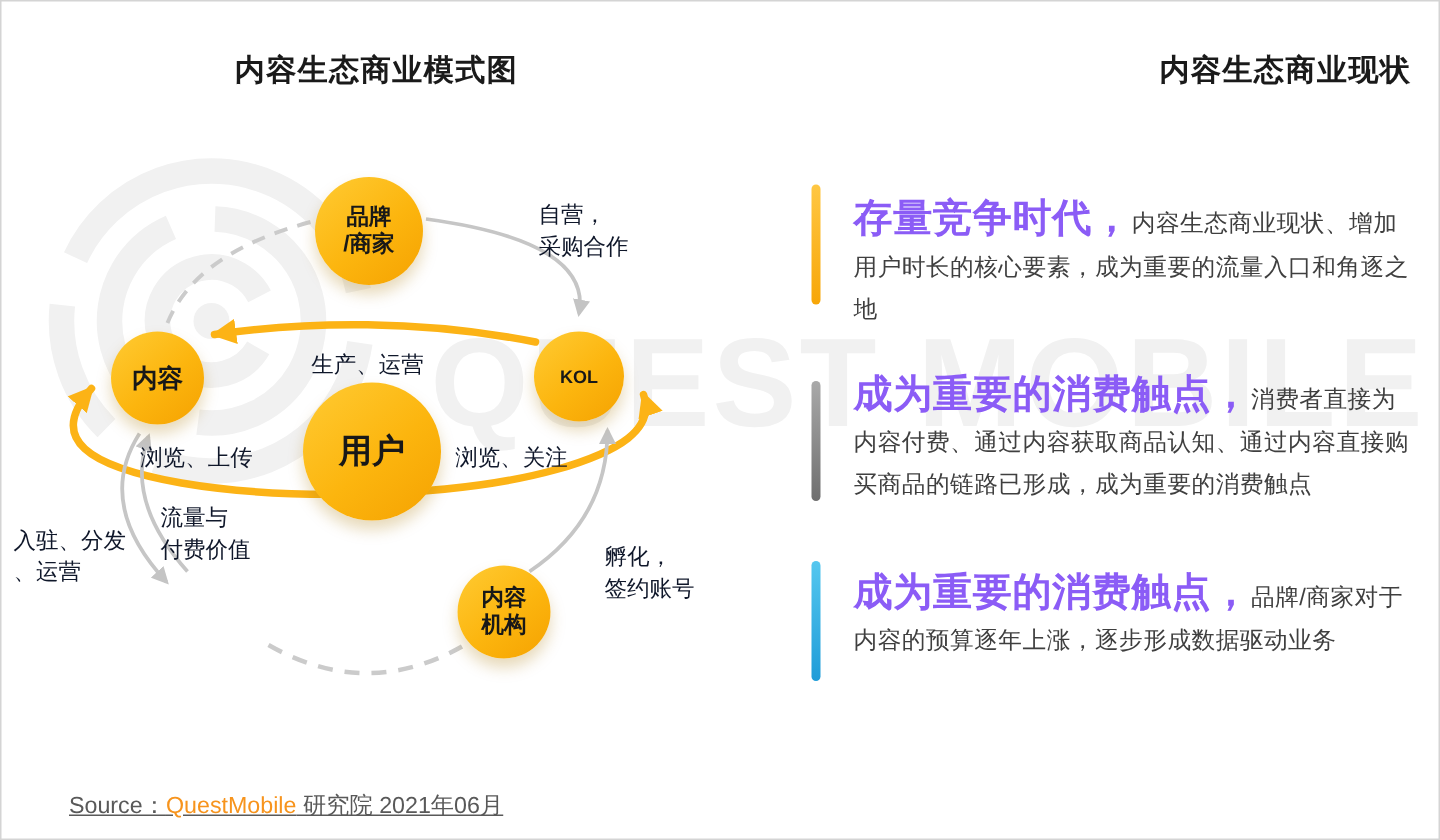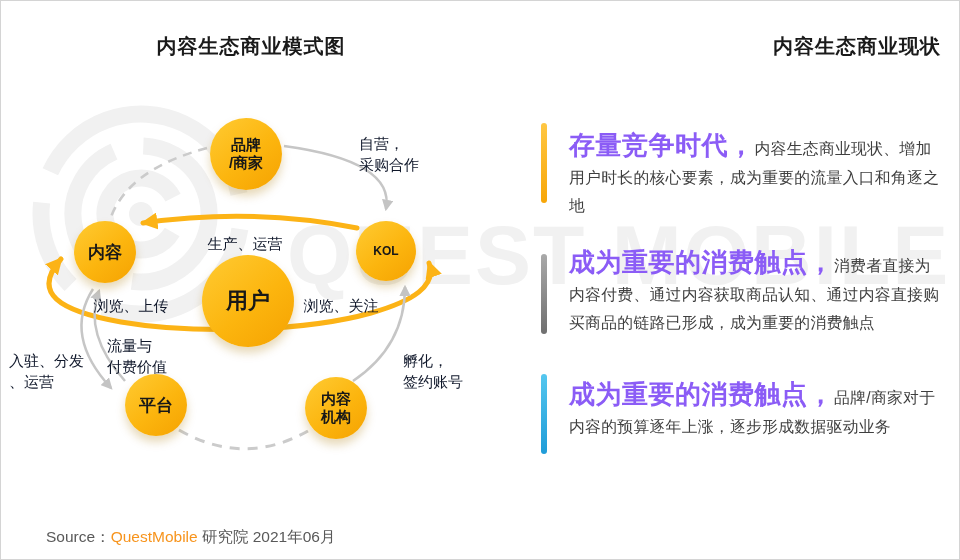--- a/index.html
+++ b/index.html
@@ -39,37 +39,37 @@
   .edge-label{
     position:absolute; z-index:3; font-size:15px; color:#0f172a;
     line-height:21px; white-space:pre-line;
   }
   .lbl-self    { left:358px; top:132px; }
   .lbl-produce { left:184px; top:232px; width:120px; text-align:center; }
   .lbl-upload  { left:80px;  top:294px; width:100px; text-align:center; }
   .lbl-follow  { left:290px; top:294px; width:100px; text-align:center; }
   .lbl-traffic { left:106px; top:334px; }
   .lbl-join    { left:8px;  top:349px; width:85px; }
-  .lbl-incubate{ left:402px; top:349px; }
+  .lbl-incubate{ left:402px; top:360px; }
   
   .bullet{ position:absolute; left:540px; width:410px; z-index:3; }
   .bullet .bar{
     position:absolute; left:0; top:0; width:6px; height:80px; border-radius:3px;
     background:#ccc;
   }
   .bullet .txt{
     position:absolute; left:28px; top:0; width:376px;
     font-size:15.8px; line-height:28.5px; color:#3f3f3f; letter-spacing:.3px;
   }
   .bullet .txt b{ font-size:26px; color:#8b5cf6; letter-spacing:.5px; }
   .bullet-1{ top:122px; } .bullet-1 .txt{ top:8px; }
   .bullet-2{ top:253px; } .bullet-2 .txt{ top:-6px; }
   .bullet-3{ top:373px; } .bullet-3 .txt{ top:6px; }
   
-  .source{ position:absolute; left:45px; top:526px; z-index:3; font-size:15.5px; color:#595959; }
+  .source{ position:absolute; left:45px; top:526px; z-index:3; font-size:15.5px; color:#595959;text-decoration:underline; }
   .source .brand{ color:#f7941d; }
 </style>
 </head>
 <body>
 
 <div class="stage">
 
   <div class="wm-text">QUEST MOBILE</div>
   <svg class="wm-logo" width="260" height="260" aria-hidden="true">
     <g fill="none" stroke="#f1f1f1" stroke-width="17">
@@ -111,21 +111,20 @@
     <path d="M 178 429 Q 243 466 307 430" fill="none" stroke="#cbcbcb" stroke-width="3" stroke-dasharray="10 8"></path>
 
     <path d="M 352 380 Q 404 345 404 286" fill="none" stroke="#c6c6c6" stroke-width="2.5" marker-end="url(#ag)"></path>
   </svg>
 
   <div class="node node-brand">品牌
 /商家</div>
   <div class="node node-content">内容</div>
   <div class="node node-kol">KOL</div>
   <div class="node node-user">用户</div>
-  <div class="node node-platform">平台</div>
   <div class="node node-agency">内容
 机构</div>
 
   <div class="edge-label lbl-self">自营，
 采购合作</div>
   <div class="edge-label lbl-produce">生产、运营</div>
   <div class="edge-label lbl-upload">浏览、上传</div>
   <div class="edge-label lbl-follow">浏览、关注</div>
   <div class="edge-label lbl-traffic">流量与
 付费价值</div>

